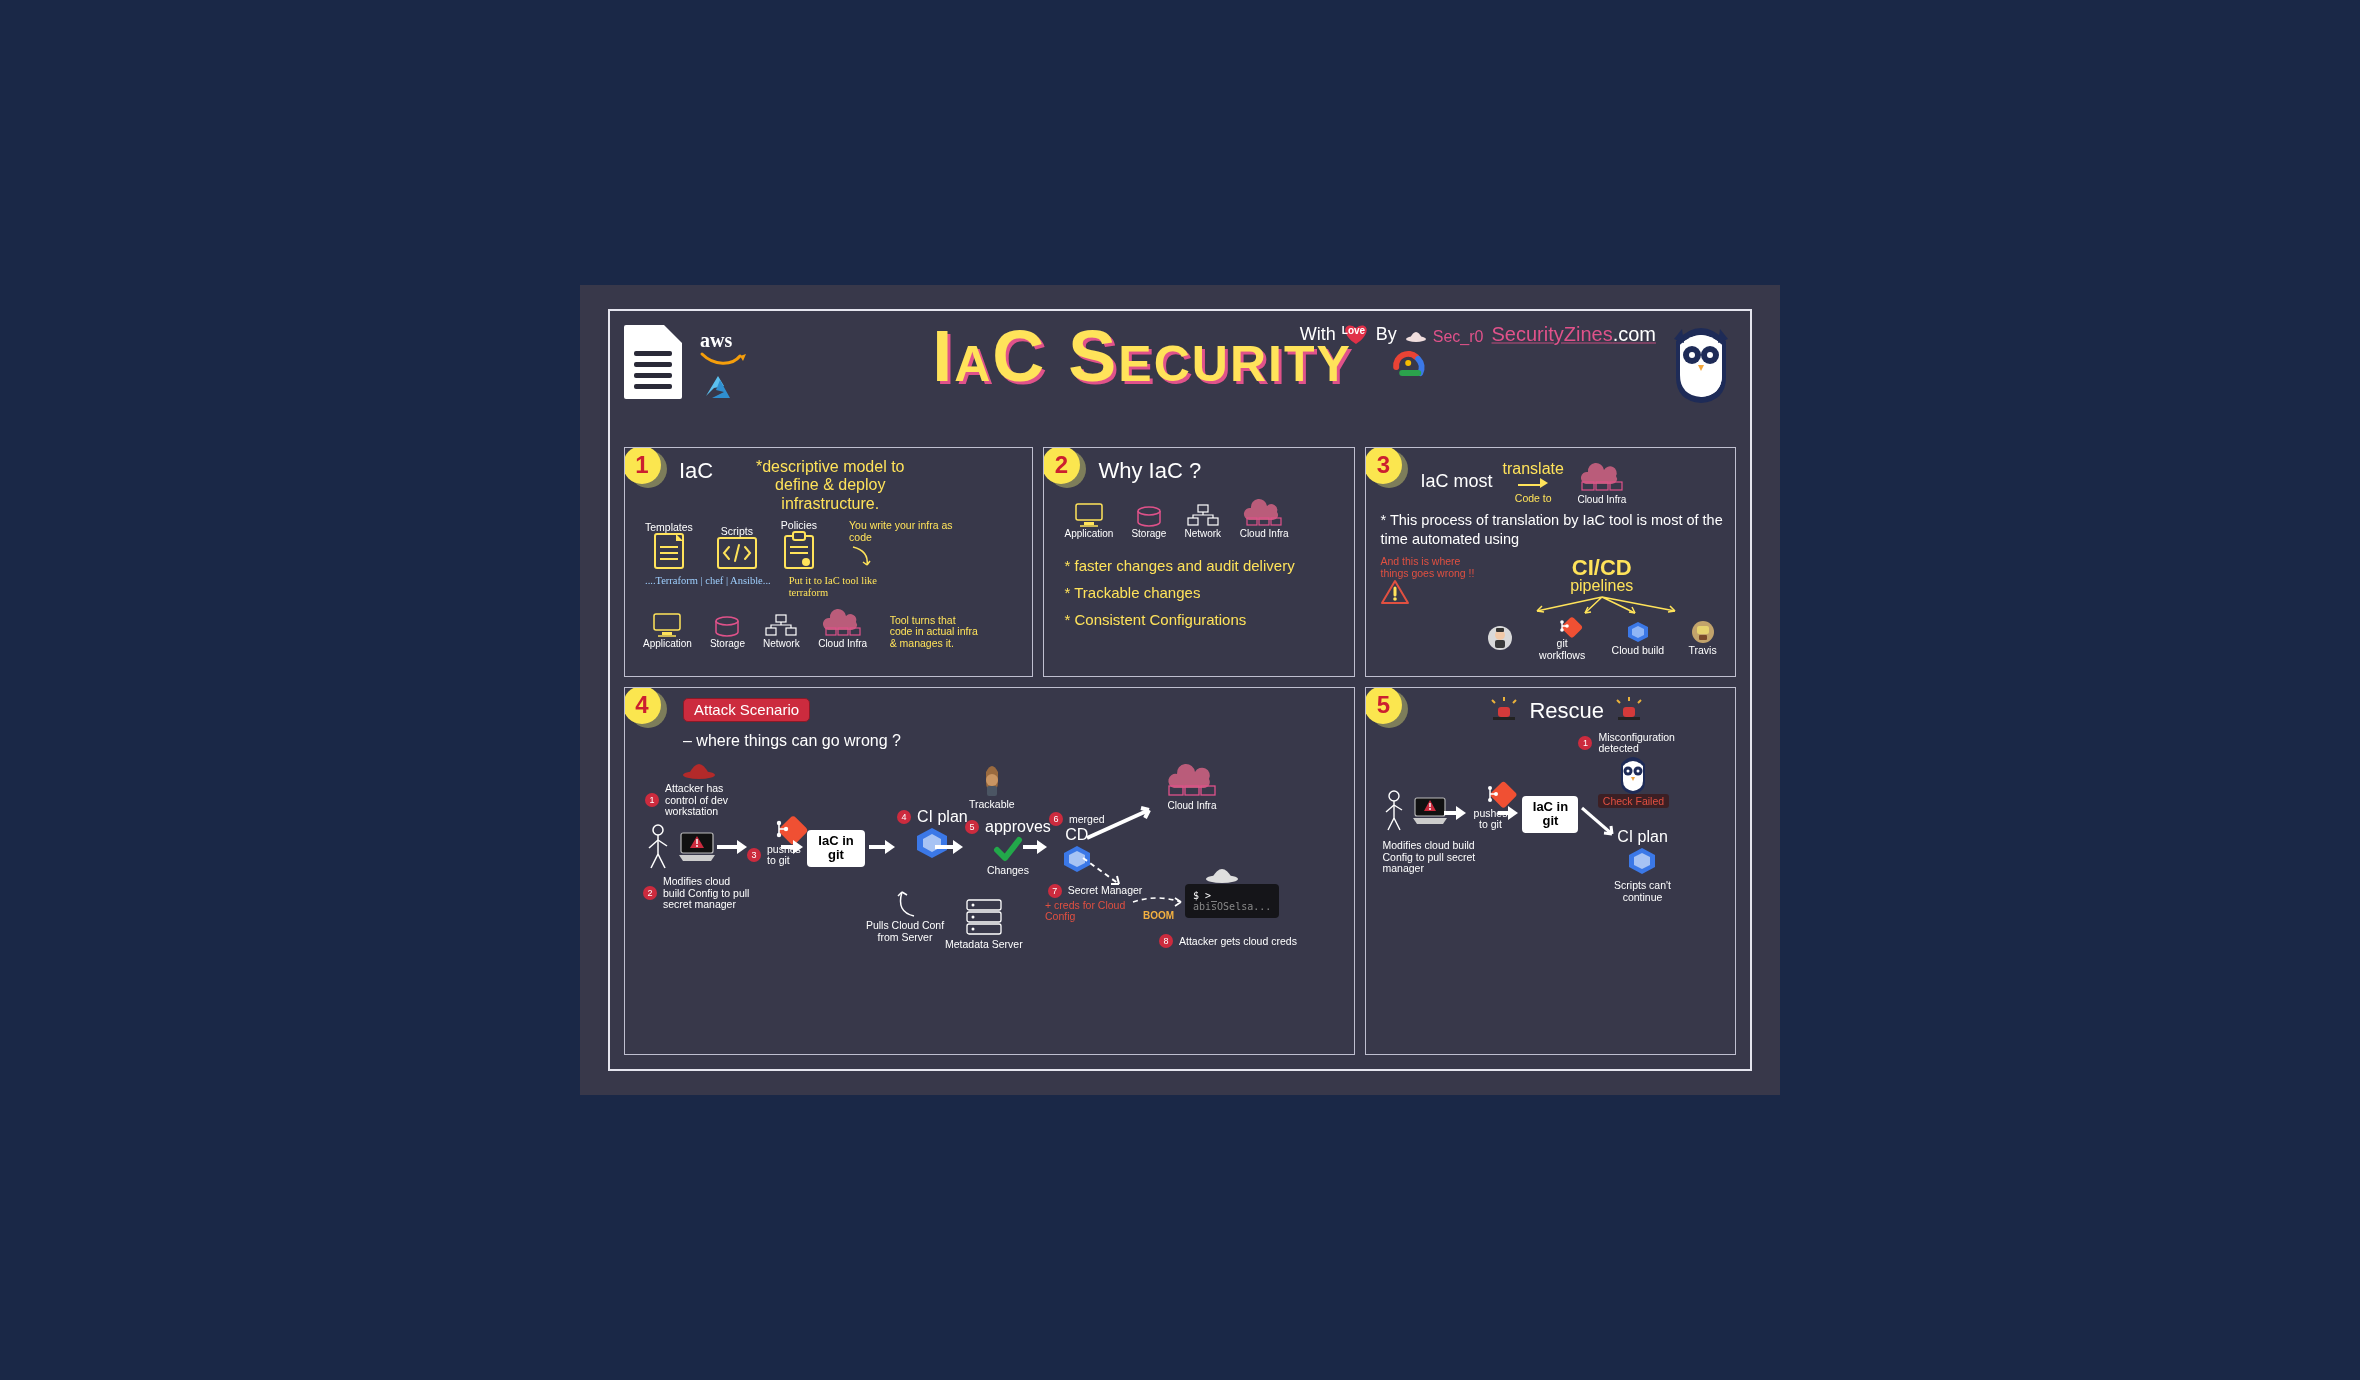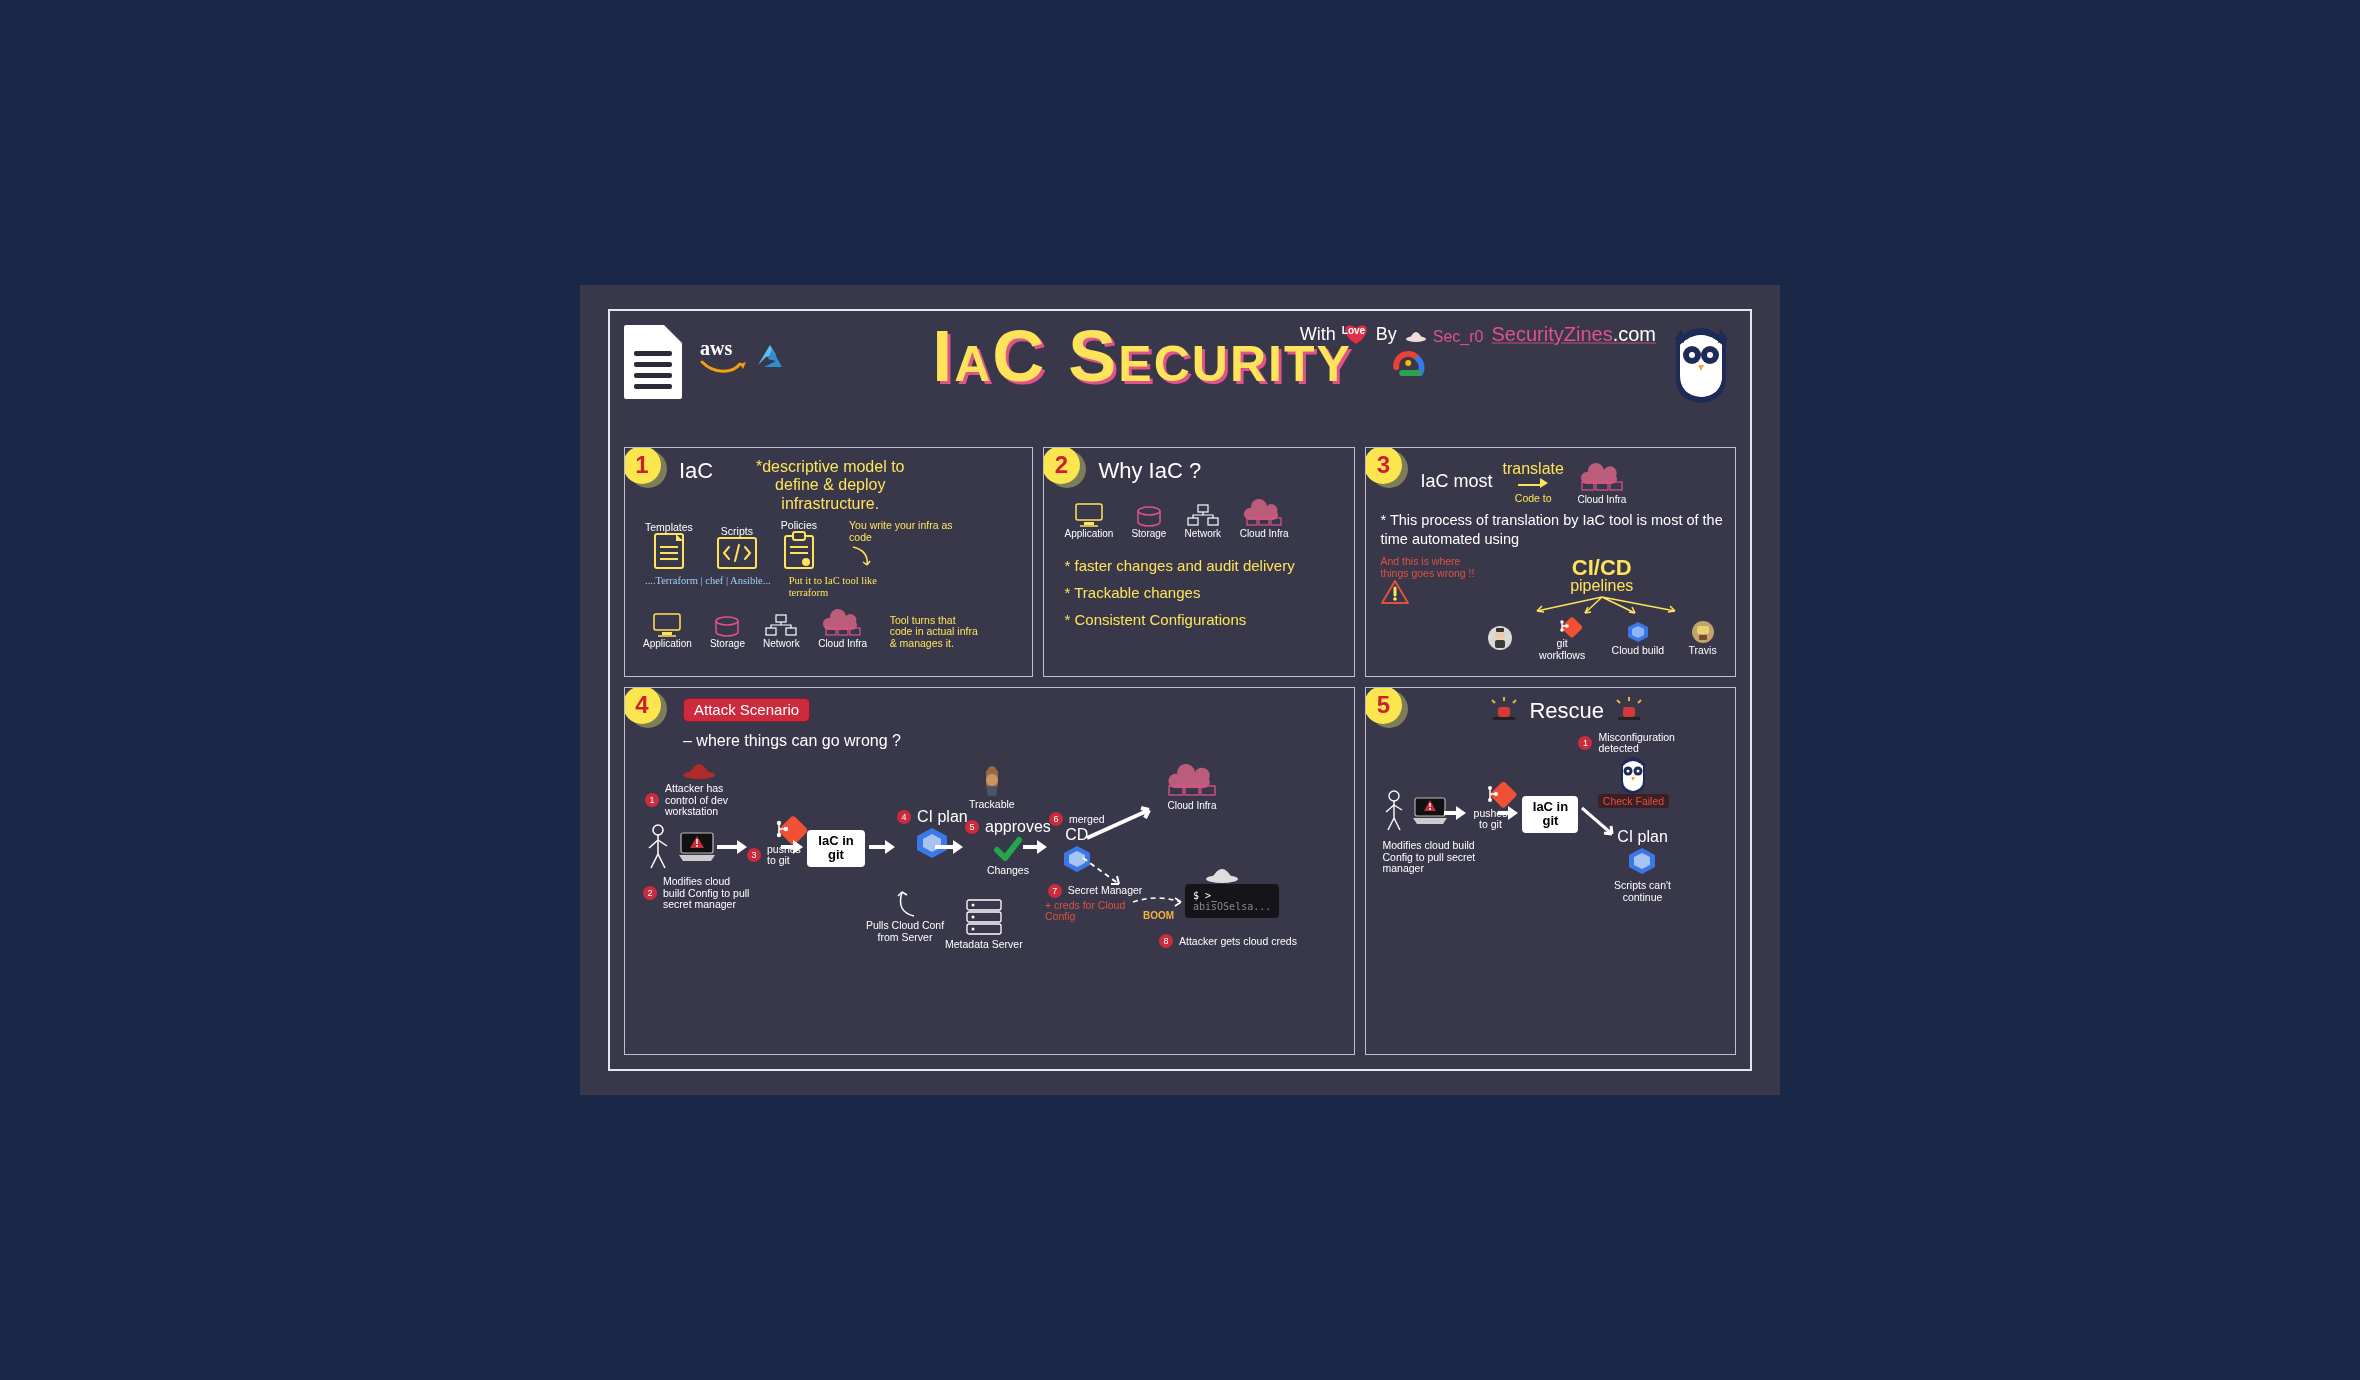--- a/index.html
+++ b/index.html
@@ -53,21 +53,21 @@
     border-width: 0 18px 18px 0;
     border-color: transparent #38384a transparent transparent;
   }
   .doc-icon .lines {
     position:absolute; left:10px; top:26px; right:10px;
   }
   .doc-icon .lines span{
     display:block; height:5px; background:#2a2a38; margin-bottom:6px; border-radius:2px;
   }
   .clouds {
-    display:flex; gap:6px; margin-top:16px;
+    display:flex; flex-direction:column; gap:6px; margin-top:8px;
   }
   .aws-logo { color:#fff; font-size:20px; font-weight:bold; font-family: "Segoe Script", cursive; }
   .aws-arrow { display:block; height:10px; }
   .aws-arrow svg { display:block; }
   .azure { margin-top:6px; }
   .title {
     position:absolute;
     left:50%; transform:translateX(-50%);
     top:-6px;
     font-size:72px;

